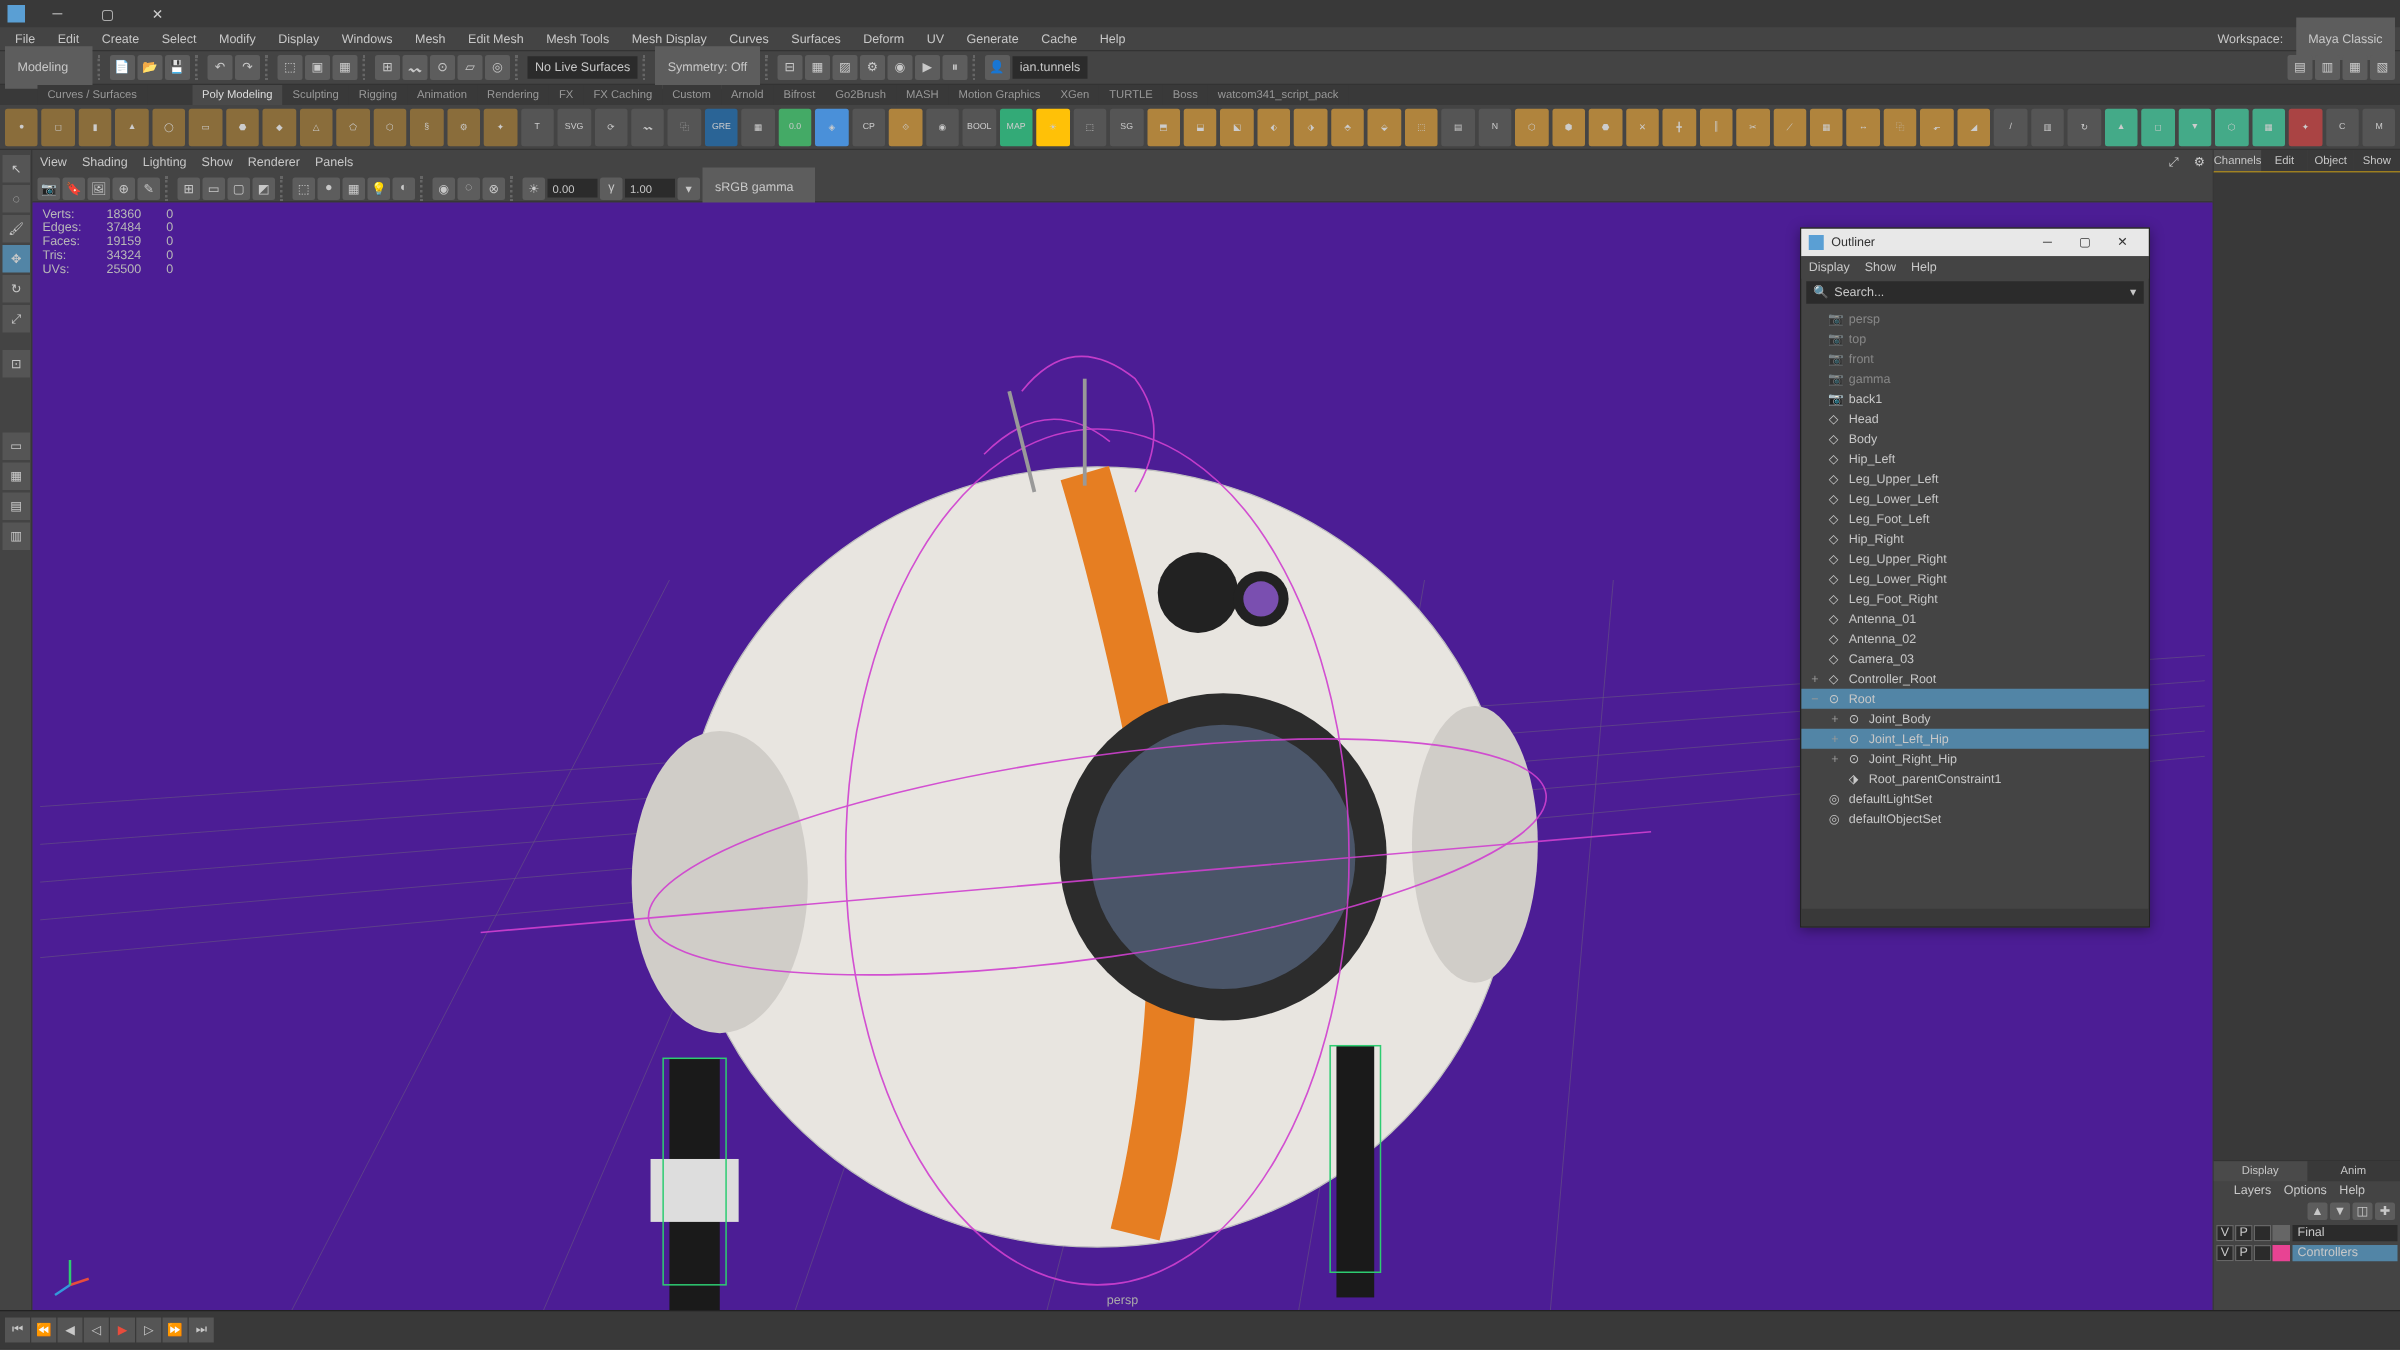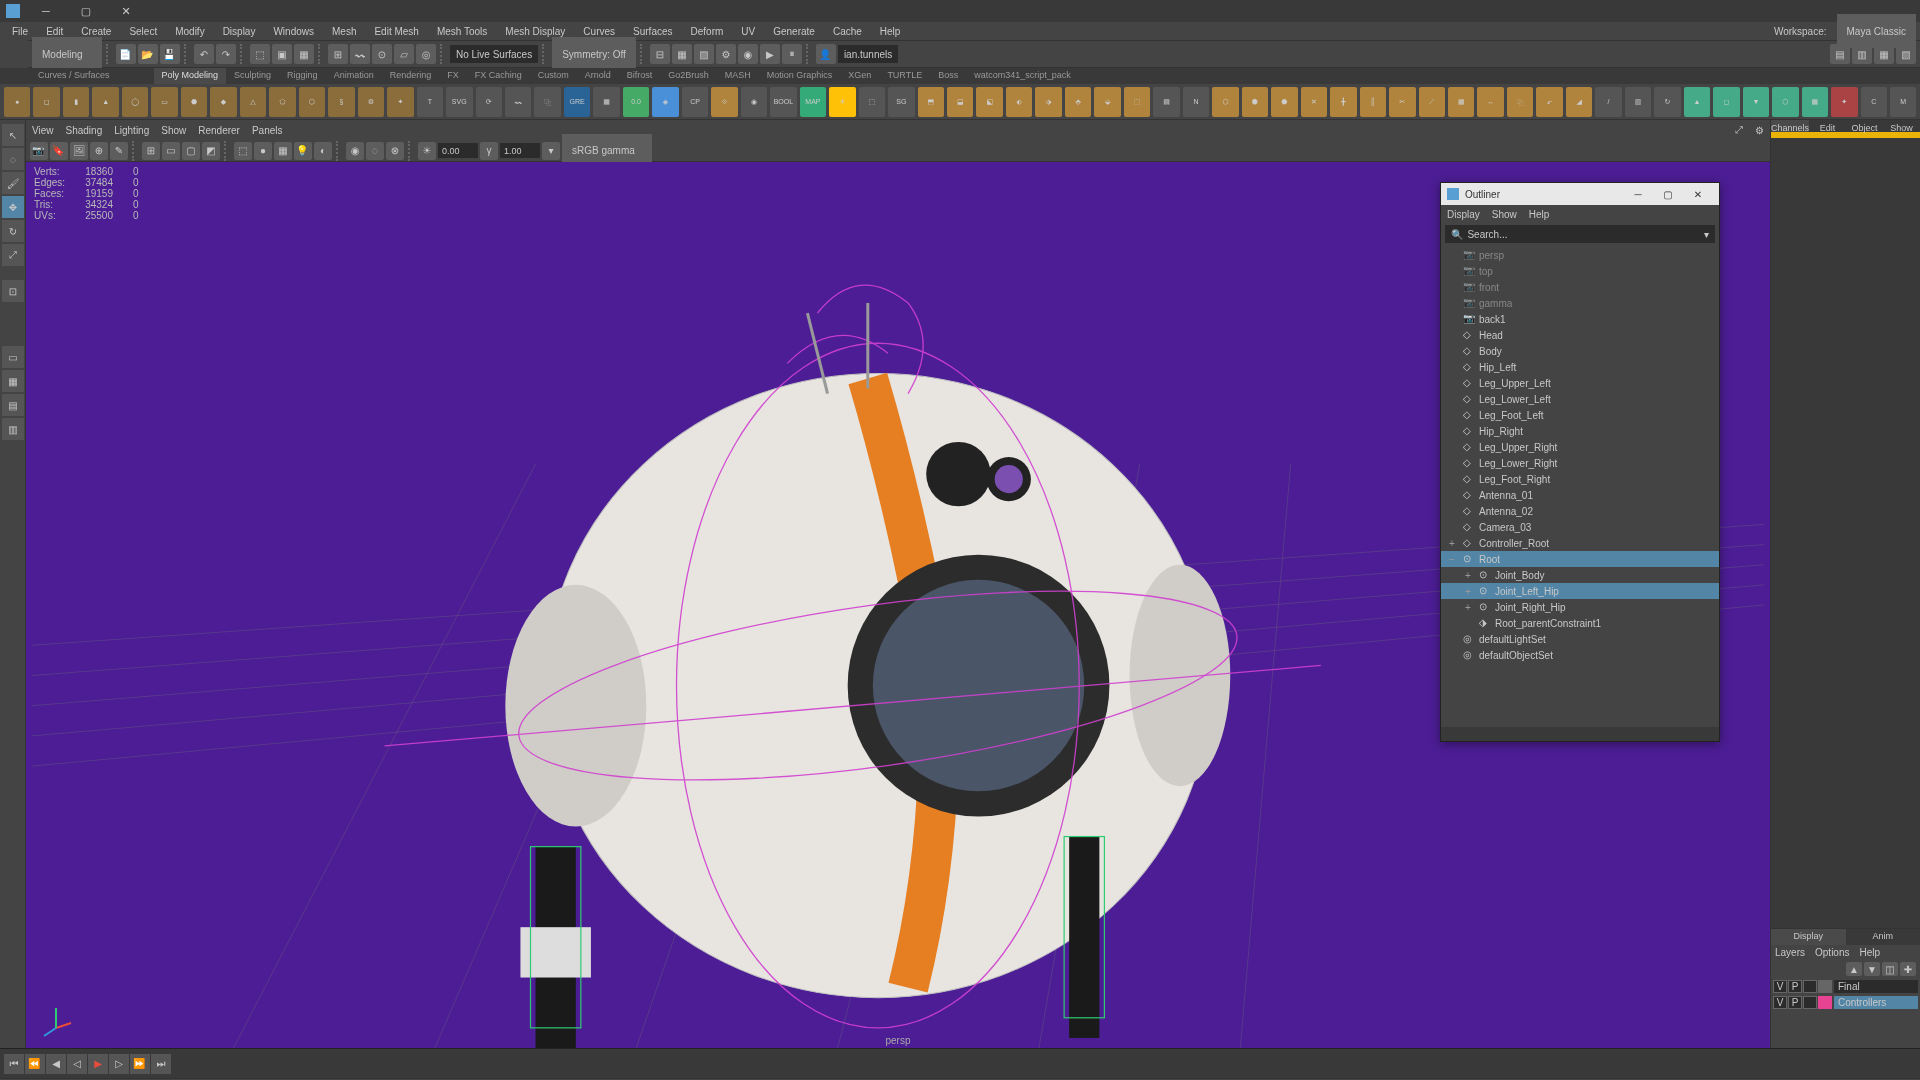--- a/index.html
+++ b/index.html
@@ -11,21 +11,21 @@
 .titlebar .title { flex: 1; font-size: 10px; color: #ccc; }
 .titlebar .wbtn { width: 40px; height: 20px; display: flex; align-items: center; justify-content: center; color: #ccc; font-size: 11px; }
 
 
 .menubar { height: 18px; background: #444; display: flex; align-items: center; padding: 0 4px; gap: 2px; }
 .menubar .mitem { padding: 2px 8px; font-size: 10px; }
 .menubar .spacer { flex: 1; }
 .menubar .right { padding: 2px 8px; font-size: 10px; }
 
 
-.statusline { height: 28px; background: #444; display: flex; align-items: center; padding: 0 4px; gap: 2px; border-top: 1px solid #333; border-bottom: 1px solid #333; margin-left: 28px; }
+.statusline { height: 28px; background: #444; display: flex; align-items: center; padding: 0 4px; gap: 2px; border-top: 1px solid #333; border-bottom: 1px solid #333; }
 .dd { background: #5d5d5d; height: 34px; padding: 2px 10px; display: flex; align-items: center; min-width: 70px; font-size: 10px; }
 .sep { width: 6px; height: 20px; border-left: 2px dotted #666; margin: 0 2px; }
 .ibtn { width: 20px; height: 20px; background: #5d5d5d; display: flex; align-items: center; justify-content: center; border-radius: 2px; }
 .field { background: #2b2b2b; height: 18px; padding: 0 6px; display: flex; align-items: center; min-width: 80px; font-size: 10px; }
 
 
 .shelftabs { height: 16px; background: #393939; display: flex; padding-left: 30px; }
 .shelftab { padding: 2px 8px; font-size: 9px; color: #999; background: #393939; }
 .shelftab.active { background: #4a4a4a; color: #ddd; margin-left: 36px; }
 .shelf { height: 36px; background: #444; display: flex; align-items: center; padding: 0 4px; gap: 3px; border-bottom: 1px solid #333; }
@@ -61,29 +61,29 @@
 .outliner .search { height: 18px; background: #2b2b2b; margin: 2px 4px; padding: 0 6px; display: flex; align-items: center; font-size: 10px; color: #888; }
 .outliner .tree { flex: 1; overflow: auto; padding: 2px 0; }
 .outliner .trow { height: 16px; display: flex; align-items: center; padding-left: 8px; font-size: 10px; gap: 4px; }
 .outliner .trow.sel { background: #5285a6; color: #fff; }
 .outliner .trow .exp { width: 10px; color: #999; }
 .outliner .trow .nicon { width: 12px; height: 12px; }
 .outliner .scroll-hint { height: 14px; background: #393939; }
 
 
 .rightpanel { width: 150px; background: #444; border-left: 1px solid #333; display: flex; flex-direction: column; }
-.rightpanel .tabs { height: 18px; display: flex; border-bottom: 6px solid #eab308; }
+.rightpanel .tabs { height: 18px; display: flex; border-bottom: 1px solid #eab308; }
 .rightpanel .tab { flex: 1; text-align: center; padding: 3px 0; font-size: 9px; background: #393939; }
 .rightpanel .tab.active { background: #4a4a4a; }
 .rightpanel .body { flex: 1; background: #393939; }
 .rightpanel .layerbox { height: 120px; background: #444; border-top: 1px solid #333; }
 .rightpanel .laytabs { display: flex; height: 16px; }
 .rightpanel .laytab { flex: 1; text-align: center; font-size: 9px; padding: 2px; background: #393939; }
 .rightpanel .laytab.active { background: #4a4a4a; }
-.rightpanel .laymenu { display: flex; padding: 2px 4px; gap: 10px; font-size: 9px; }
+.rightpanel .laymenu { display: flex; padding: 2px 16px; gap: 10px; font-size: 9px; }
 .rightpanel .laybtns { display: flex; justify-content: flex-end; padding: 2px 4px; gap: 2px; }
 .rightpanel .laybtns .ibtn { width: 16px; height: 14px; }
 .rightpanel .layer { height: 15px; display: flex; align-items: center; font-size: 9px; margin: 1px 2px; }
 .rightpanel .layer .cb { width: 14px; height: 13px; background: #2b2b2b; border: 1px solid #666; margin-right: 1px; text-align: center; line-height: 11px; }
 .rightpanel .layer .sw { width: 14px; height: 13px; margin-right: 2px; }
 .rightpanel .layer .lname { flex: 1; padding-left: 4px; background: #2b2b2b; height: 13px; line-height: 13px; }
 .rightpanel .layer.sel .lname { background: #5285a6; }
 
 
 .timeline { height: 30px; background: #393939; display: flex; align-items: center; position: relative; border-top: 1px solid #222; }

